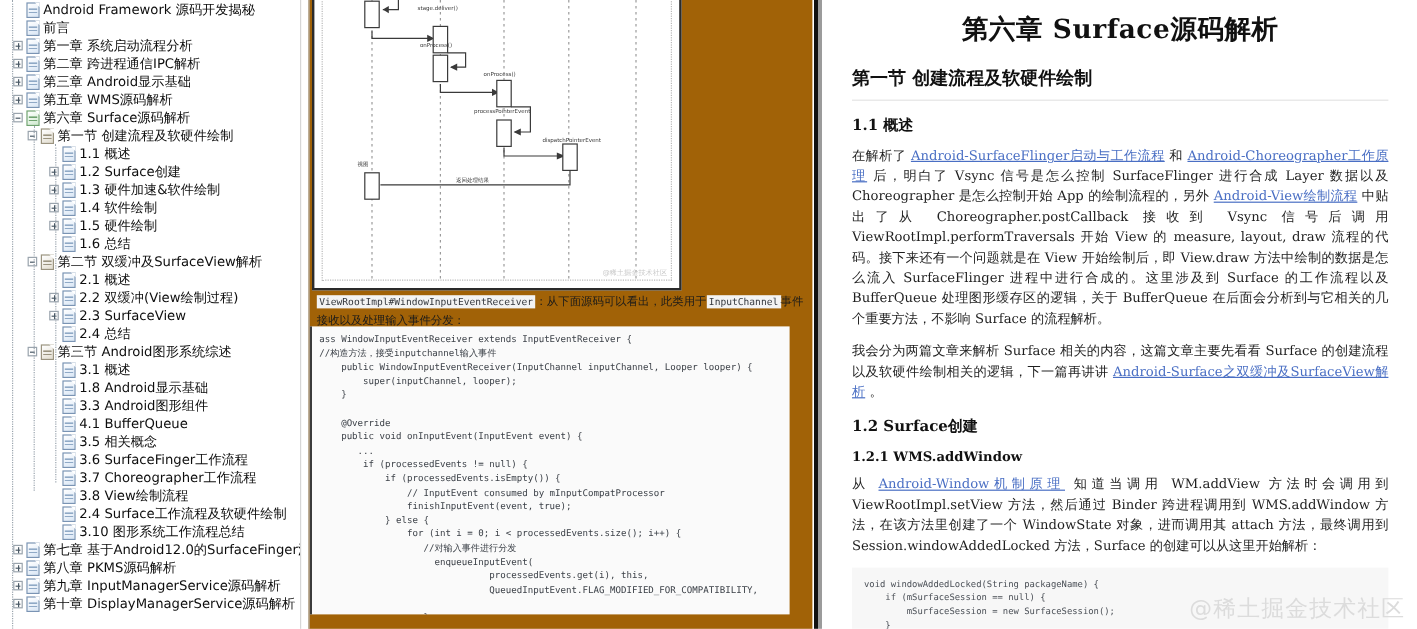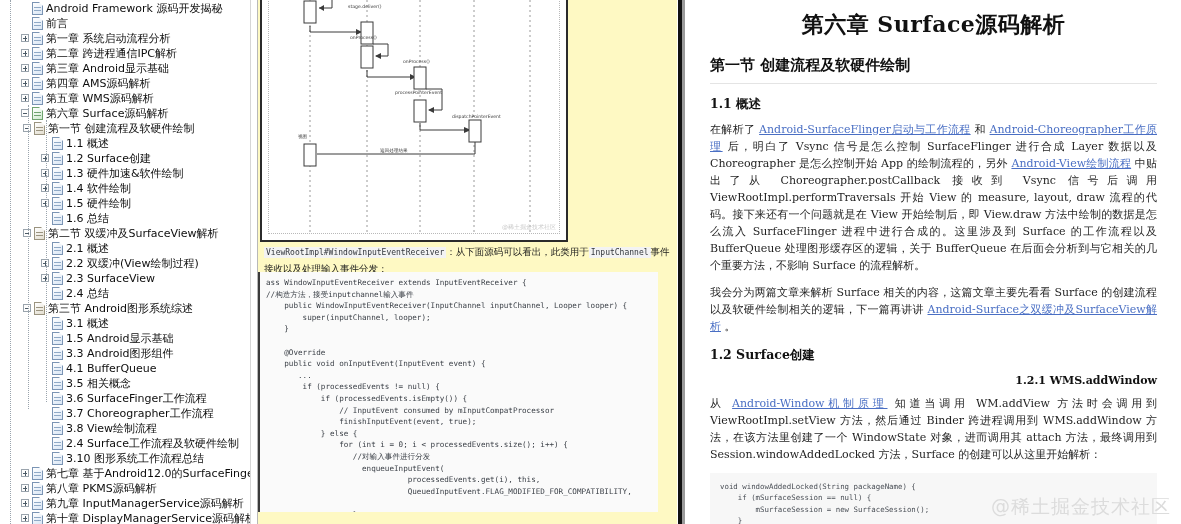--- a/index.html
+++ b/index.html
@@ -122,21 +122,21 @@
       linear-gradient(to bottom,
         #9a937f 0px, #9a937f 1px, transparent 1px, transparent 3px,
         #9a937f 3px, #9a937f 4px, transparent 4px);
   }
   .node-label {
     font-size: 11px;
     color: #0d0d0d;
     letter-spacing: 0px;
     font-family: "DejaVu Sans", "Liberation Sans", sans-serif;
   }
-  .lvl0 { padding-left: 20px; }
+  .lvl0 { padding-left: 10px; }
   .lvl1 { padding-left: 22px; }
   .lvl2 { padding-left: 40px; }
   .guide {
     position: absolute;
     top: 0; bottom: 0;
     width: 1px;
     border-left: 1px dotted #9aa4ad;
   }
   .g1 { left: 10px; }
   .g2 { left: 28px; }
@@ -145,21 +145,21 @@
   
   .mid-gap {
     flex: 0 0 6px;
     background: #ffffff;
     border-left: 1px solid #d6d6d6;
   }
   .mid-pane {
     flex: 0 0 420px;
     width: 420px;
     height: 524px;
-    background: #fef9c3;
+    background: #a16207;
     position: relative;
     overflow: hidden;
     box-sizing: border-box;
     border-left: 1px solid #b8b8b8;
   }
   .diagram-box {
     position: absolute;
     left: 2px;
     top: -42px;
     width: 308px;
@@ -264,21 +264,20 @@
     font-weight: 700;
     color: #111;
     margin: 12px 0 8px 0;
   }
   .doc-h4 {
     font-family: "DejaVu Serif", "Liberation Serif", serif;
     font-size: 11px;
     font-weight: 700;
     color: #111;
     margin: 10px 0 8px 0;
-    text-align: right;
   }
   .doc-p {
     font-family: "DejaVu Serif", "Liberation Serif", serif;
     font-size: 11px;
     line-height: 17px;
     color: #1f1f1f;
     margin: 0 0 10px 0;
     text-align: justify;
   }
   .doc-link {
@@ -367,29 +366,20 @@
           </span>
           <span class="node-label">第三章 Android显示基础</span>
         </li>
         <li class="tree-row lvl0">
           <span class="expander has-box plus">
             <i class="sign"></i>
           </span>
           <span class="doc-icon">
             <span class="bars"></span>
           </span>
-          <span class="node-label">第四章 AMS源码解析</span>
-        </li>
-        <li class="tree-row lvl0">
-          <span class="expander has-box plus">
-            <i class="sign"></i>
-          </span>
-          <span class="doc-icon">
-            <span class="bars"></span>
-          </span>
           <span class="node-label">第五章 WMS源码解析</span>
         </li>
         <li class="tree-row lvl0">
           <span class="expander has-box"></span>
           <span class="doc-icon green">
             <span class="bars"></span>
           </span>
           <span class="node-label">第六章 Surface源码解析</span>
         </li>
         <li class="tree-row lvl1">
@@ -500,21 +490,21 @@
           <span class="doc-icon">
             <span class="bars"></span>
           </span>
           <span class="node-label">3.1 概述</span>
         </li>
         <li class="tree-row lvl2">
           <span class="expander"></span>
           <span class="doc-icon">
             <span class="bars"></span>
           </span>
-          <span class="node-label">1.5 Android显示基础</span>
+          <span class="node-label">1.8 Android显示基础</span>
         </li>
         <li class="tree-row lvl2">
           <span class="expander"></span>
           <span class="doc-icon">
             <span class="bars"></span>
           </span>
           <span class="node-label">3.3 Android图形组件</span>
         </li>
         <li class="tree-row lvl2">
           <span class="expander"></span>

